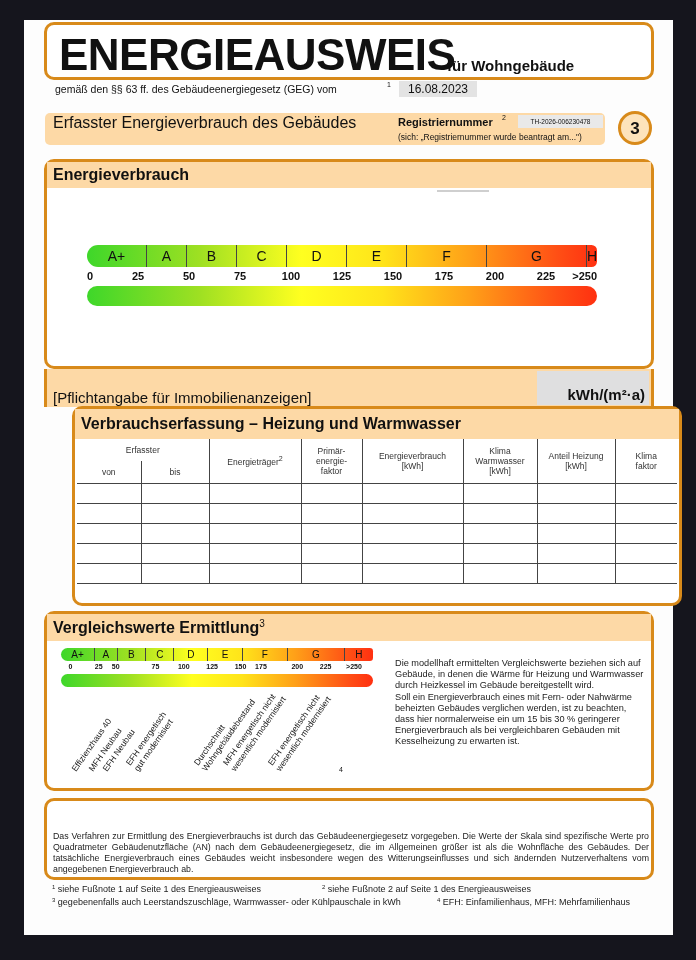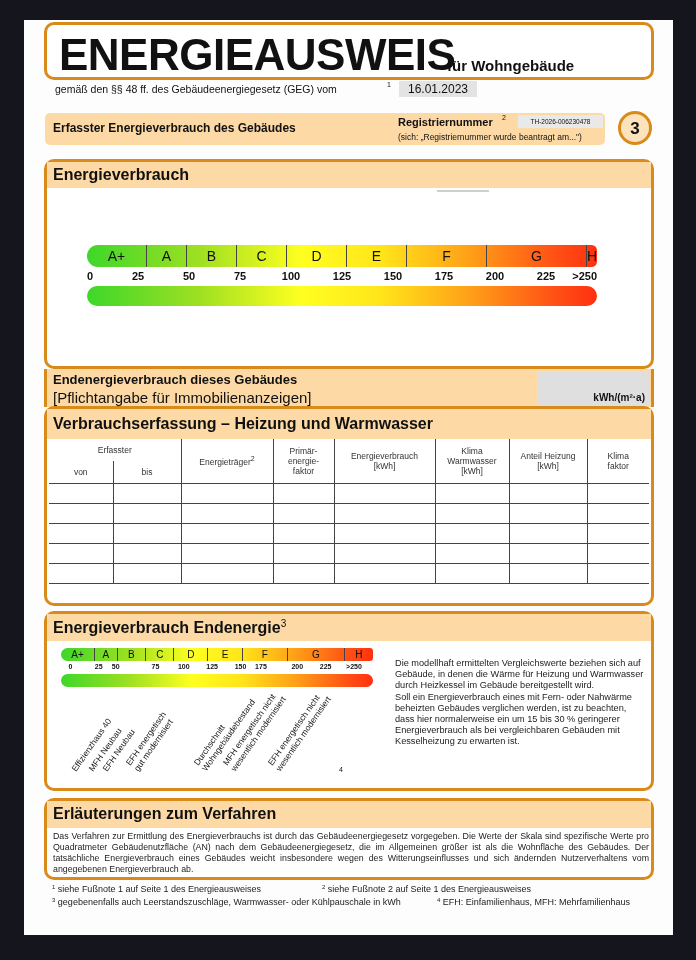--- a/index.html
+++ b/index.html
@@ -10,42 +10,42 @@
   .abs{position:absolute;}
   
   #title-box{left:44px;top:22px;width:610px;height:58px;padding-left:23px;}
   .t-big{left:12px;top:8px;font-size:44px;font-weight:bold;letter-spacing:-0.5px;line-height:44px;}
   .t-sub{left:400px;top:32px;font-size:15px;font-weight:bold;}
   .t-law{left:8px;top:58px;font-size:10.5px;}
   .t-sup1{left:340px;top:56px;font-size:7px;}
   .t-date{left:352px;top:56px;width:78px;height:16px;background:#e3e3e3;font-size:12px;line-height:16px;text-align:center;}
   
   #erfasst{left:45px;top:113px;width:560px;height:32px;background:#fdd9a6;border-radius:5px;}
-  .erf-title{left:8px;top:8px;font-size:12px;font-weight:bold;}
+  .erf-title{left:8px;top:1px;font-size:16px;font-weight:normal;}
   .reg-lbl{left:353px;top:3px;font-size:11px;font-weight:bold;}
   .reg-sup{left:457px;top:1px;font-size:7px;}
   .reg-val{left:473px;top:2px;width:85px;height:13px;background:#e9e9e9;font-size:6.5px;line-height:13px;text-align:center;}
   .reg-hint{left:353px;top:19px;font-size:8.5px;}
   #page-circle{left:618px;top:111px;width:34px;height:34px;border:3px solid #d88a1a;border-radius:50%;background:#fde3bb;box-sizing:border-box;font-size:17px;font-weight:bold;text-align:center;line-height:29px;}
   
   #ev-box{left:44px;top:159px;width:610px;height:210px;}
   #ev-box .hdrbar{height:26px;}
   .sec-title{position:absolute;left:6px;top:4px;font-size:16px;font-weight:bold;}
   .slider-line{left:390px;top:28px;width:52px;height:2px;background:#cfcfcf;}
   .scale{position:absolute;border-radius:12px 6px 6px 12px;overflow:hidden;}
   .grad{background:linear-gradient(to right,#3ed72a 0%,#9ee022 22%,#ffff20 42%,#ffe41a 58%,#ffa018 75%,#ff5015 92%,#ff3010 100%);}
   .cls{position:absolute;top:0;height:100%;border-right:1px solid #444;box-sizing:border-box;text-align:center;}
   .cls:last-child{border-right:none;}
   .tick{position:absolute;font-weight:bold;transform:translateX(-50%);}
   
   #end-box{left:44px;top:369px;width:610px;height:38px;background:#fdd9a6;border-left:3px solid #d88a1a;border-right:3px solid #d88a1a;box-sizing:border-box;}
   .end-title{left:6px;top:3px;font-size:13px;font-weight:bold;}
   .end-sub{left:6px;top:20px;font-size:15px;}
   .end-val{left:490px;top:2px;width:112px;height:34px;background:#dfdfe0;}
-  .end-unit{right:4px;bottom:2px;font-size:10px;font-weight:bold;}
+  .end-unit{right:4px;bottom:2px;font-size:15px;font-weight:bold;}
   
   #vb-box{left:44px;top:406px;width:610px;height:200px;}
   #vb-box .hdrbar{height:30px;}
   table.vt{position:absolute;left:2px;top:30px;width:600px;border-collapse:collapse;font-size:8.5px;color:#333;}
   table.vt td,table.vt th{border:1px solid #444;font-weight:normal;text-align:center;vertical-align:middle;padding:0;}
   table.vt tr.body td{height:19px;}
   table.vt th{border-top:none;}
   table.vt tr:first-child th:first-child, table.vt tr:nth-child(2) th:first-child{border-left:none;}
   
   #vg-box{left:44px;top:611px;width:610px;height:180px;}
@@ -62,23 +62,23 @@
   .fn sup{font-size:6px;vertical-align:top;}
 </style>
 </head>
 <body>
 
 <div class="page"></div>
 
 <div class="box" id="title-box">
   <div class="abs t-big">ENERGIEAUSWEIS</div>
   <div class="abs t-sub">für Wohngebäude</div>
-  <div class="abs t-law">gemäß den §§ 48 ff. des Gebäudeenergiegesetz (GEG) vom</div>
+  <div class="abs t-law">gemäß den §§ 63 ff. des Gebäudeenergiegesetz (GEG) vom</div>
   <div class="abs t-sup1">1</div>
-  <div class="abs t-date">16.01.2023</div>
+  <div class="abs t-date">16.08.2023</div>
 </div>
 
 <div class="abs" id="erfasst">
   <div class="abs erf-title">Erfasster Energieverbrauch des Gebäudes</div>
   <div class="abs reg-lbl">Registriernummer</div>
   <div class="abs reg-sup">2</div>
   <div class="abs reg-val">TH-2026-006230478</div>
   <div class="abs reg-hint">(sich: „Registriernummer wurde beantragt am...")</div>
 </div>
 <div class="abs" id="page-circle">3</div>
@@ -109,29 +109,28 @@
       <span class="tick" style="left: 60%;">150</span>
       <span class="tick" style="left: 70%;">175</span>
       <span class="tick" style="left: 80%;">200</span>
       <span class="tick" style="left: 90%;">225</span>
       <span class="tick" style="transform: translateX(-100%); left: 100%;">&gt;250</span>
     </div>
   <div class="scale grad" style="left:40px;top:124px;width:510px;height:20px;border-radius:10px;"></div>
 </div>
 
 <div class="abs" id="end-box">
-  <div class="abs end-title">Endenergieverbrauch dieses Gebäudes</div>
   <div class="abs end-sub">[Pflichtangabe für Immobilienanzeigen]</div>
   <div class="abs end-val">
     <span class="abs" style="left:4px;top:4px;font-size:12px;"></span>
     <span class="abs end-unit">kWh/(m²·a)</span>
   </div>
 </div>
 
-<div class="box" id="vb-box" style="border-top-left-radius:10px;">
+<div class="box" id="vb-box" style="border-top-left-radius:10px;margin-left:28px;">
   <div class="hdrbar" style="height:30px">
     <div class="sec-title" style="top:6px">Verbrauchserfassung – Heizung und Warmwasser</div>
   </div>
   <table class="vt">
     <colgroup>
       <col style="width:64px">
         <col style="width:68px">
         <col style="width:92px">
         <col style="width:61px">
         <col style="width:101px">
@@ -204,21 +203,21 @@
           <td></td>
           <td></td>
           <td style="border-right: none;"></td>
         </tr>
       </tbody>
   </table>
 </div>
 
 <div class="box" id="vg-box">
   <div class="hdrbar" style="height:27px">
-    <div class="sec-title"><span>Energieverbrauch Endenergie</span><sup style="font-size:10px;font-weight:normal">3</sup></div>
+    <div class="sec-title"><span>Vergleichswerte Ermittlung</span><sup style="font-size:10px;font-weight:normal">3</sup></div>
   </div>
   <div class="scale grad" id="vg-class-bar" style="left:14px;top:34px;width:312px;height:13px;">
       <div class="cls" style="left: 0%; width: 10.9091%; font-size: 10px; line-height: 13px;">A+</div>
       <div class="cls" style="left: 10.9091%; width: 7.27273%; font-size: 10px; line-height: 13px;">A</div>
       <div class="cls" style="left: 18.1818%; width: 9.09091%; font-size: 10px; line-height: 13px;">B</div>
       <div class="cls" style="left: 27.2727%; width: 9.09091%; font-size: 10px; line-height: 13px;">C</div>
       <div class="cls" style="left: 36.3636%; width: 10.9091%; font-size: 10px; line-height: 13px;">D</div>
       <div class="cls" style="left: 47.2727%; width: 10.9091%; font-size: 10px; line-height: 13px;">E</div>
       <div class="cls" style="left: 58.1818%; width: 14.5455%; font-size: 10px; line-height: 13px;">F</div>
       <div class="cls" style="left: 72.7273%; width: 18.1818%; font-size: 10px; line-height: 13px;">G</div>
@@ -266,22 +265,19 @@
       </div>
     </div>
   <div class="abs fn4">4</div>
   <div class="abs vg-text">
     <div>Die modellhaft  ermittelten Vergleichswerte beziehen sich auf  Gebäude,  in denen die Wärme für     Heizung und Warmwasser durch Heizkessel  im Gebäude bereitgestellt wird.</div>
     <div>Soll ein Energieverbrauch eines mit Fern- oder Nahwärme beheizten Gebäudes verglichen werden,  ist zu beachten, dass hier  normalerweise ein um 15 bis 30  %  geringerer Energieverbrauch als bei    vergleichbaren Gebäuden mit Kesselheizung zu erwarten ist.</div>
   </div>
 </div>
 
 <div class="box" id="er-box">
-  <div class="hdrbar" style="height:27px">
-    <div class="sec-title">Erläuterungen zum Verfahren</div>
-  </div>
   <div class="abs er-text">Das Verfahren zur Ermittlung des Energieverbrauchs ist durch das Gebäudeenergiegesetz vorgegeben. Die Werte der Skala sind spezifische Werte pro Quadratmeter Gebäudenutzfläche (AN) nach dem Gebäudeenergiegesetz, die im Allgemeinen größer ist als die Wohnfläche des Gebäudes. Der tatsächliche Energieverbrauch eines Gebäudes weicht insbesondere wegen des Witterungseinflusses und sich ändernden Nutzerverhaltens vom angegebenen Energieverbrauch ab.</div>
 </div>
 
 <div class="fn" style="left:52px;top:884px;"><sup>1</sup> <span>siehe Fußnote 1 auf Seite 1 des Energieausweises</span></div>
 <div class="fn" style="left:322px;top:884px;"><sup>2</sup> <span>siehe Fußnote 2 auf Seite 1 des Energieausweises</span></div>
 <div class="fn" style="left:52px;top:897px;"><sup>3</sup> <span>gegebenenfalls auch Leerstandszuschläge, Warmwasser- oder Kühlpauschale in kWh</span></div>
 <div class="fn" style="left:437px;top:897px;"><sup>4</sup> <span>EFH: Einfamilienhaus, MFH: Mehrfamilienhaus</span></div>
 
 </body></html>

